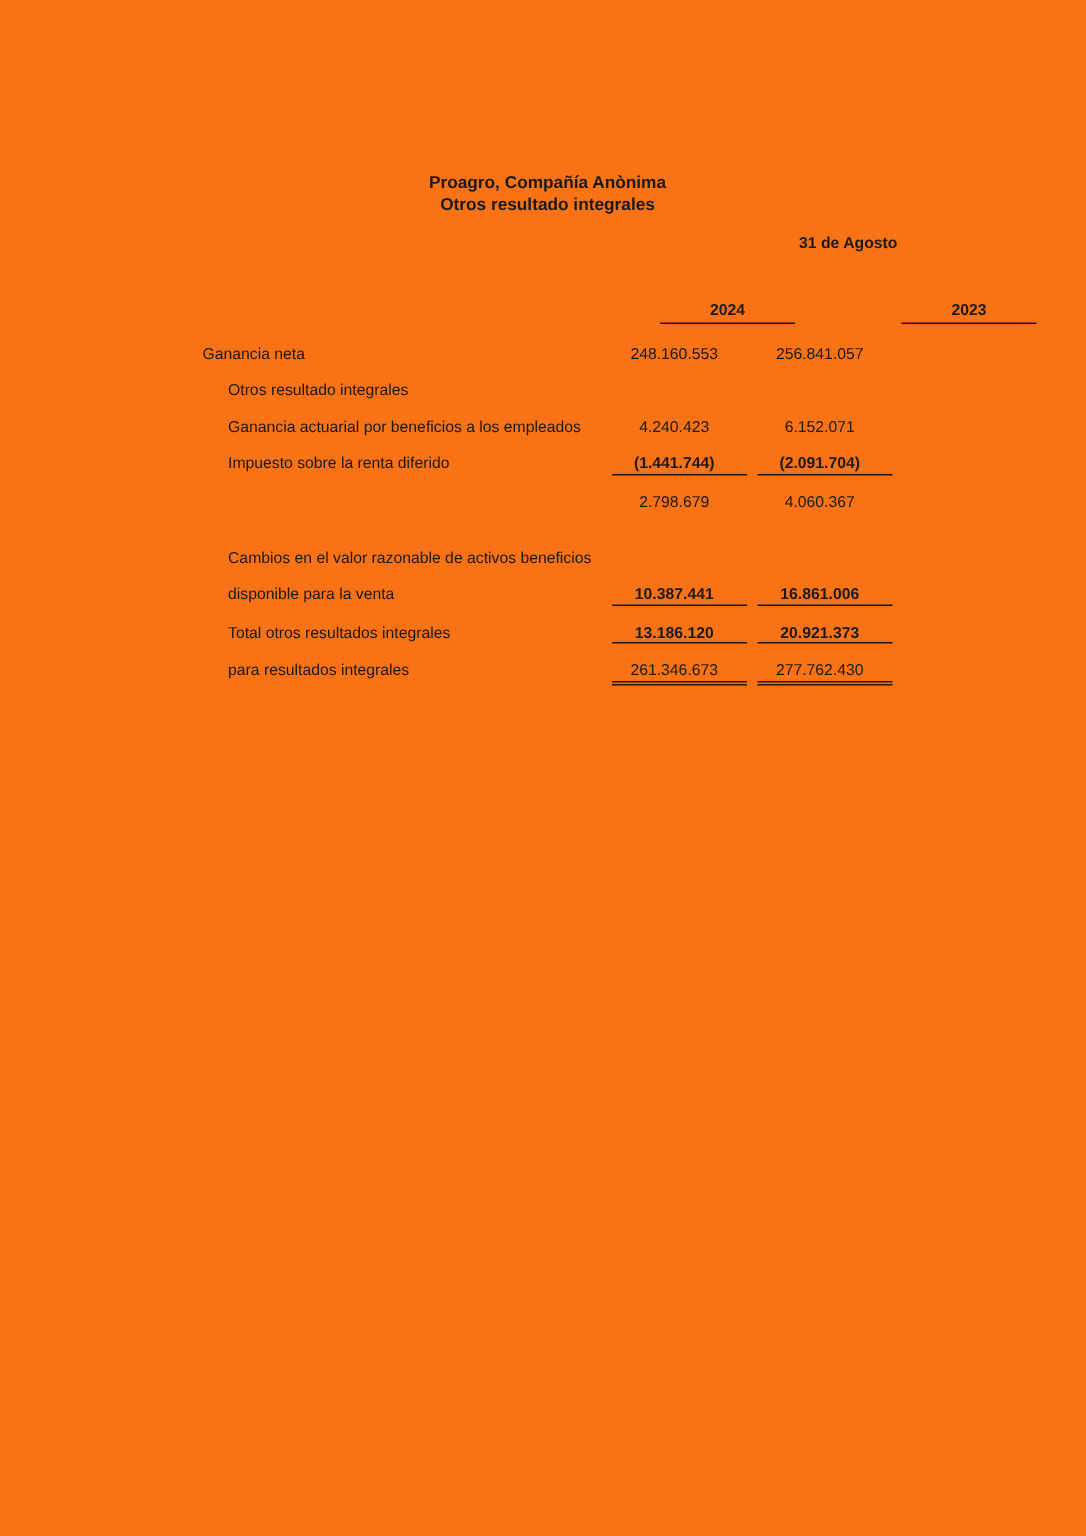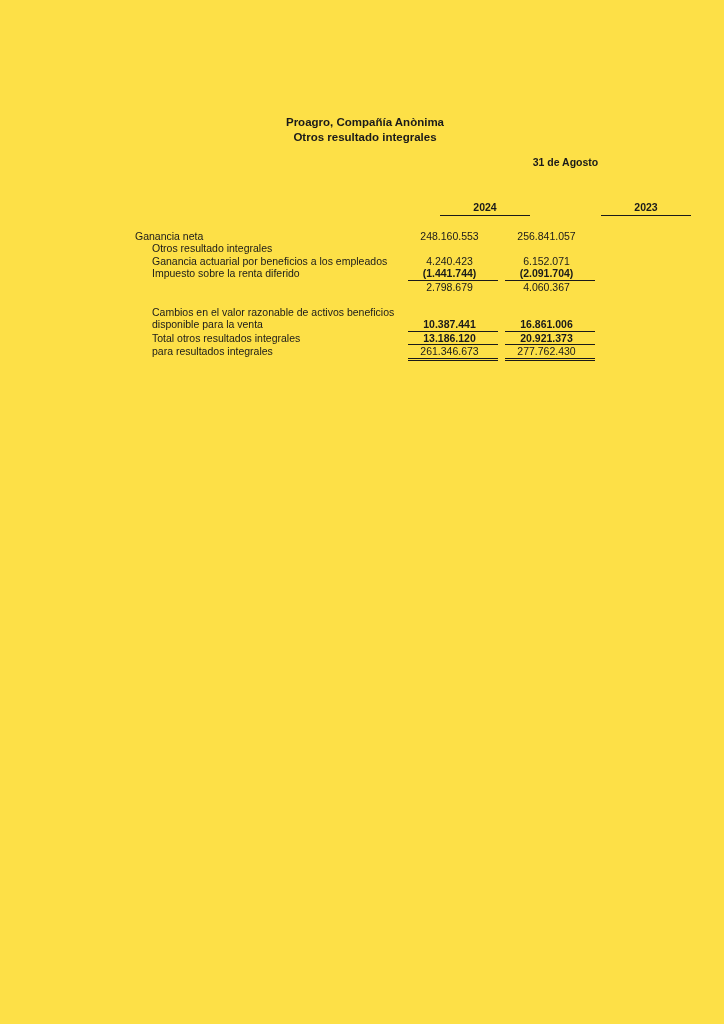--- a/index.html
+++ b/index.html
@@ -5,21 +5,21 @@
   html, body { margin: 0; padding: 0; }
   body {
     width: 724px; height: 1024px;
     background: #ffffff;
     font-family: "Liberation Sans", sans-serif;
     color: #1a1a1a;
   }
   .page {
     position: relative;
     width: 724px; height: 1024px;
-    background: #fde047;
+    background: #f97316;
     overflow: hidden;
   }
   .content {
     position: absolute;
     left: 135px; top: 115px; width: 460px;
   }
   .title-block {
     text-align: center;
     font-weight: 700;
     font-size: 11.5px;
@@ -41,20 +41,21 @@
     padding-bottom: 1px;
   }
   .year-1 { grid-column: 2; }
   .year-2 { grid-column: 4; }
   .tbl { margin-top: 14px; }
   .row {
     display: grid;
     grid-template-columns: 273px 90px 7px 90px;
     font-size: 10.5px;
     line-height: 12.4px;
+    margin-top: 12px;
   }
   .lab { grid-column: 1; white-space: nowrap; overflow: hidden; }
   .lab.ind { padding-left: 17px; }
   .val { text-align: center; padding-right: 7px; }
   .v1 { grid-column: 2; }
   .v2 { grid-column: 4; }
   .u1 { border-bottom: 1.2px solid #1a1a1a; font-weight: bold; }
   .u2 { border-bottom: 3px double #1a1a1a; }
   .spacer { height: 13px; }
 </style>

